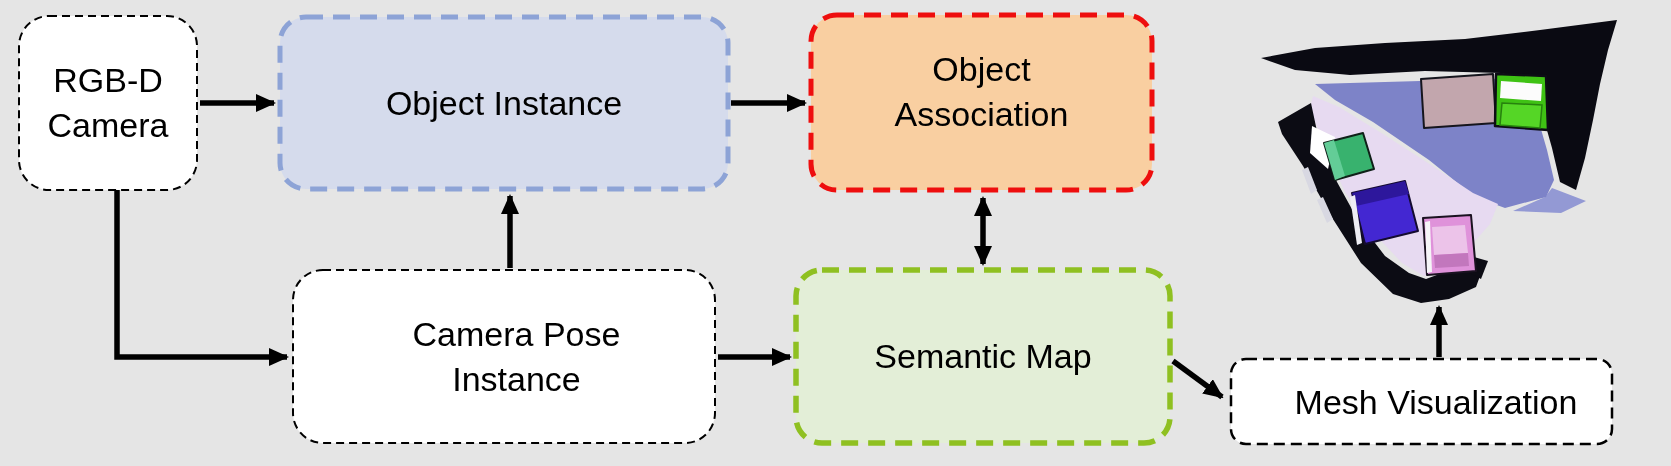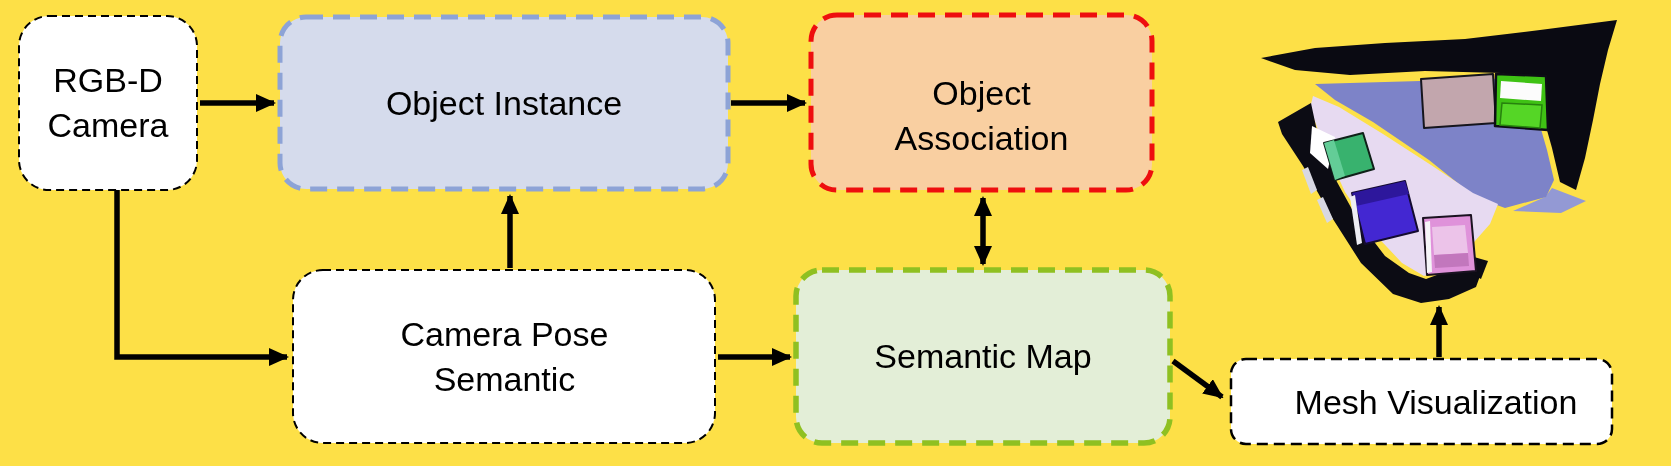--- a/index.html
+++ b/index.html
@@ -1,35 +1,35 @@
 <!DOCTYPE html>
 <html><head>
 <meta charset="utf-8">
 <style>
   html,body{margin:0;padding:0;background:#ffffff;}
   .stage{
     position:relative;
     width:1671px;height:466px;
-    background:#fde047;
+    background:#e5e5e5;
     font-family:"Liberation Sans", sans-serif;
     overflow:hidden;
   }
   .stage svg.canvas{position:absolute;left:0;top:0;z-index:0;}
   .node-label{
     position:absolute;z-index:1;
     display:flex;flex-direction:column;
     align-items:center;justify-content:center;
     font-size:34px;line-height:45px;color:#000;
     text-align:center;white-space:nowrap;
     pointer-events:none;
   }
   .lbl-rgbd       {left:18px;  top:15px;  width:180px; height:176px;}
   .lbl-ois        {left:278px; top:15px;  width:452px; height:176px;}
-  .lbl-oa         {left:809px; top:26px;  width:345px; height:179px;text-align:right;}
-  .lbl-cpt        {left:292px; top:269px; width:425px; height:176px;}
+  .lbl-oa         {left:809px; top:2px;  width:345px; height:179px;text-align:right;}
+  .lbl-cpt        {left:304px; top:269px; width:425px; height:176px;}
   .lbl-olsm       {left:794px; top:268px; width:378px; height:177px;}
   .lbl-meshviz    {left:1244px;top:358px; width:384px; height:88px;}
 </style>
 </head>
 <body>
 
 <div class="stage">
 
   <svg class="canvas" width="1671" height="466" viewBox="0 0 1671 466">
     <defs>
@@ -105,21 +105,21 @@
     <span>Object Instance</span>
   </div>
 
   <div class="node-label lbl-oa">
     <span>Object</span>
     <span>Association</span>
   </div>
 
   <div class="node-label lbl-cpt">
     <span>Camera Pose</span>
-    <span>Semantic</span>
+    <span>Instance</span>
   </div>
 
   <div class="node-label lbl-olsm">
     <span>Semantic Map</span>
   </div>
 
   <div class="node-label lbl-meshviz">
     <span>Mesh Visualization</span>
   </div>
 

